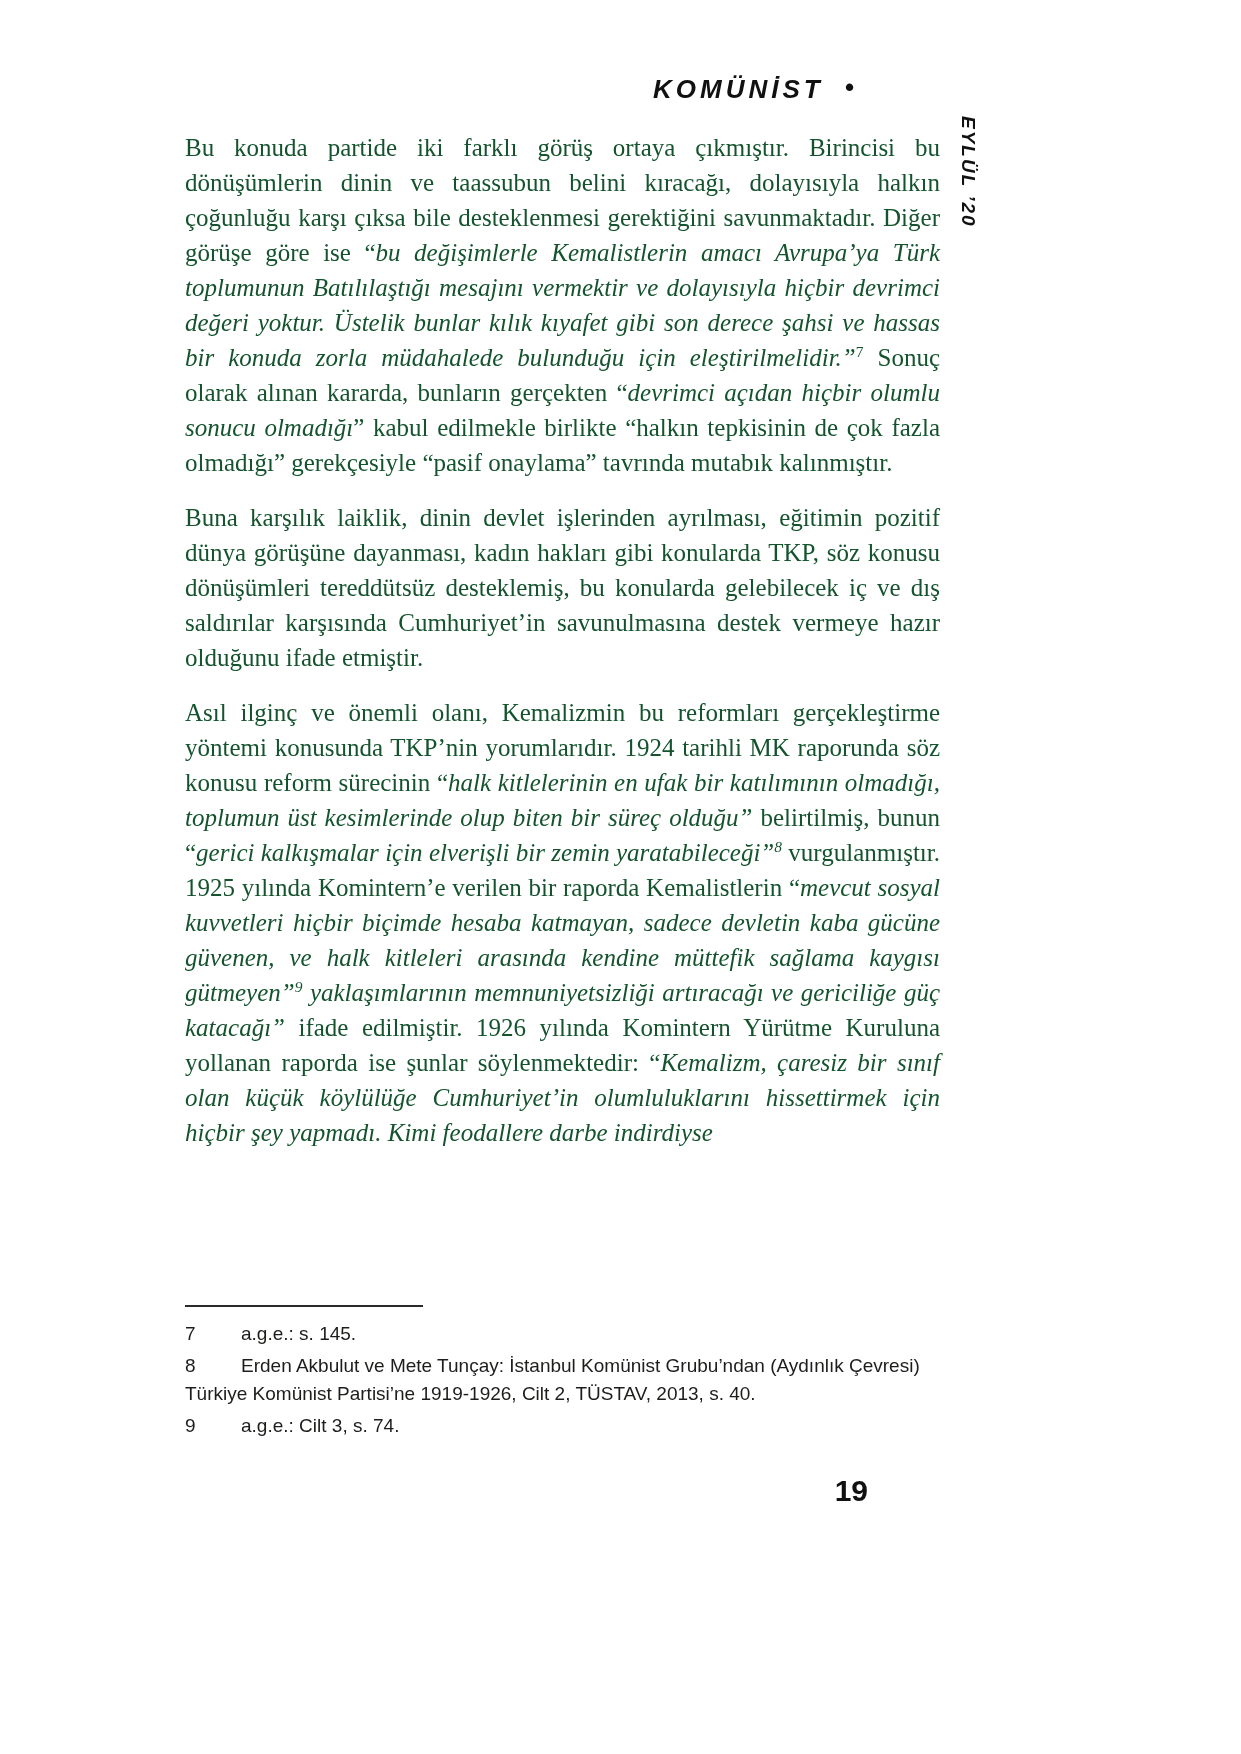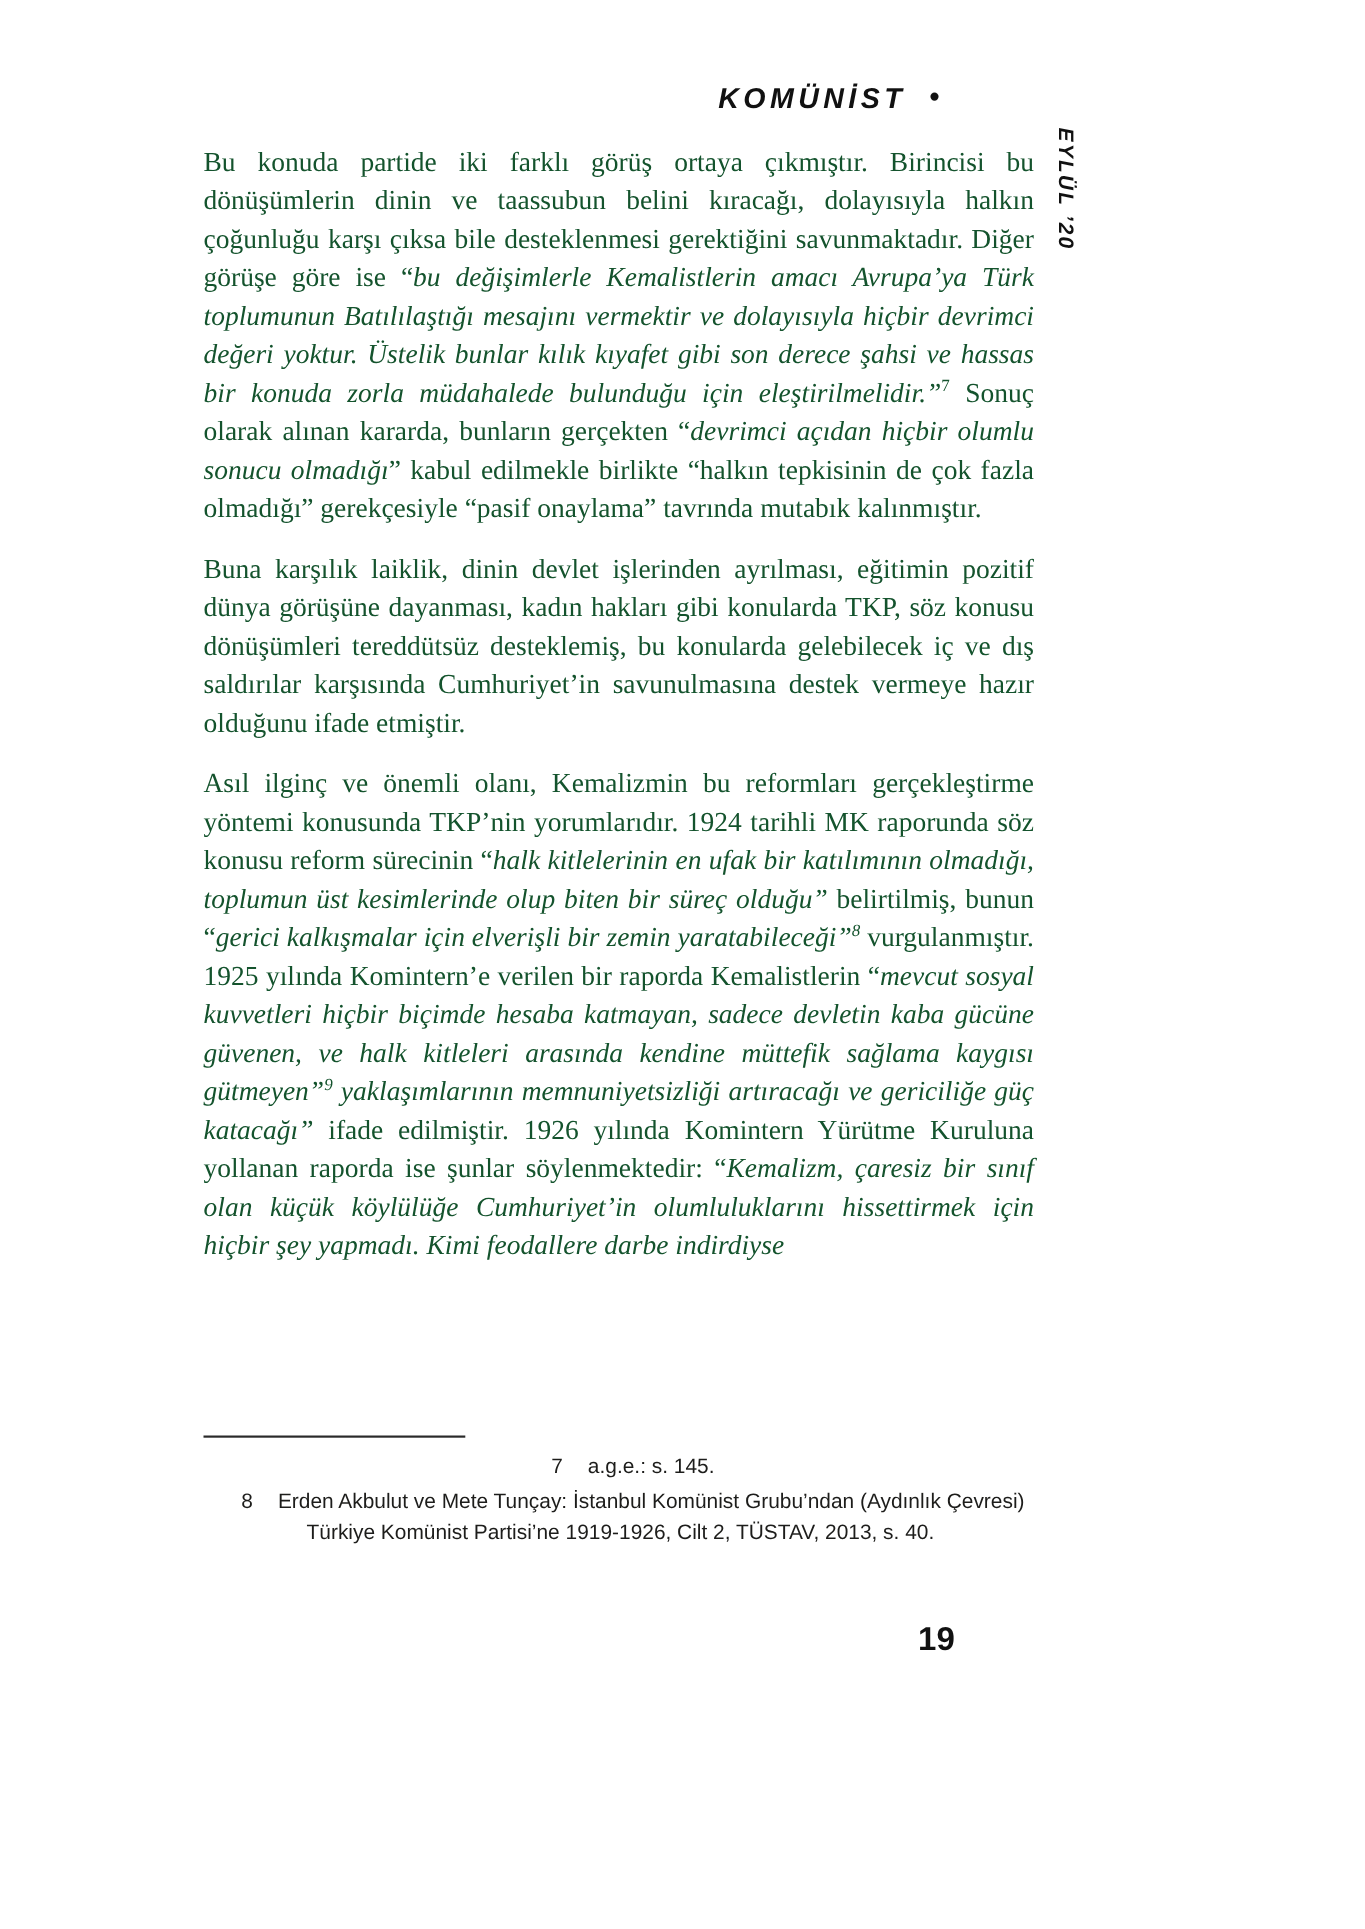--- a/index.html
+++ b/index.html
@@ -88,21 +88,21 @@
     position: absolute;
     top: 1320px;
     left: 185px;
     width: 758px;
     font-family: "Liberation Sans", sans-serif;
     font-size: 19px;
     line-height: 28px;
     color: #1d1d1b;
     text-align: left;
   }
-  .footnote { margin: 0 0 4px 0; text-align: center; }
+  .footnote { margin: 0 0 4px 0; }
   .fn-num {
     display: inline-block;
     width: 56px;
   }
 
   
   .page-number {
     position: absolute;
     top: 1474px;
     right: 236px;
@@ -128,17 +128,18 @@
       <p class="para"><span>Bu konuda partide iki farklı görüş ortaya çıkmıştır. Birincisi bu dönüşümlerin dinin ve taassubun belini kıracağı, dolayısıyla halkın çoğunluğu karşı çıksa bile desteklenmesi gerektiğini savunmaktadır. Diğer görüşe göre ise “</span><span class="it">bu değişimlerle Kemalistlerin amacı Avrupa’ya Türk toplumunun Batılılaştığı mesajını vermektir ve dolayısıyla hiçbir devrimci değeri yoktur. Üstelik bunlar kılık kıyafet gibi son derece şahsi ve hassas bir konuda zorla müdahalede bulunduğu için eleştirilmelidir.”</span><sup class="fn-ref">7</sup><span> Sonuç olarak alınan kararda, bunların gerçekten “</span><span class="it">devrimci açıdan hiçbir olumlu sonucu olmadığı</span><span>” kabul edilmekle birlikte “halkın tepkisinin de çok fazla olmadığı” gerekçesiyle “pasif onaylama” tavrında mutabık kalınmıştır.</span></p>
       <p class="para"><span>Buna karşılık laiklik, dinin devlet işlerinden ayrılması, eğitimin pozitif dünya görüşüne dayanması, kadın hakları gibi konularda TKP, söz konusu dönüşümleri tereddütsüz desteklemiş, bu konularda gelebilecek iç ve dış saldırılar karşısında Cumhuriyet’in savunulmasına destek vermeye hazır olduğunu ifade etmiştir.</span></p>
       <p class="para"><span>Asıl ilginç ve önemli olanı, Kemalizmin bu reformları gerçekleştirme yöntemi konusunda TKP’nin yorumlarıdır. 1924 tarihli MK raporunda söz konusu reform sürecinin “</span><span class="it">halk kitlelerinin en ufak bir katılımının olmadığı, toplumun üst kesimlerinde olup biten bir süreç olduğu”</span><span> belirtilmiş, bunun “</span><span class="it">gerici kalkışmalar için elverişli bir zemin yaratabileceği”</span><sup class="fn-ref it">8</sup><span> vurgulanmıştır. 1925 yılında Komintern’e verilen bir raporda Kemalistlerin “</span><span class="it">mevcut sosyal kuvvetleri hiçbir biçimde hesaba katmayan, sadece devletin kaba gücüne güvenen, ve halk kitleleri arasında kendine müttefik sağlama kaygısı gütmeyen”</span><sup class="fn-ref it">9</sup><span class="it"> yaklaşımlarının memnuniyetsizliği artıracağı ve gericiliğe güç katacağı”</span><span> ifade edilmiştir. 1926 yılında Komintern Yürütme Kuruluna yollanan raporda ise şunlar söylenmektedir: “</span><span class="it">Kemalizm, çaresiz bir sınıf olan küçük köylülüğe Cumhuriyet’in olumluluklarını hissettirmek için hiçbir şey yapmadı. Kimi feodallere darbe indirdiyse</span></p>
     </main>
 
   <div class="footnote-rule"></div>
 
   <section class="footnotes">
       <div class="footnote"><span class="fn-num">7</span><span>a.g.e.: s. 145.</span></div>
       <div class="footnote"><span class="fn-num">8</span><span>Erden Akbulut ve Mete Tunçay: İstanbul Komünist Grubu’ndan (Aydınlık Çevresi) Türkiye Komünist Partisi’ne 1919-1926, Cilt 2, TÜSTAV, 2013, s. 40.</span></div>
+      <div class="footnote"><span class="fn-num">9</span><span>a.g.e.: Cilt 3, s. 74.</span></div>
     </section>
 
   <div class="page-number">19</div>
 
 </div>
 
 </body></html>

